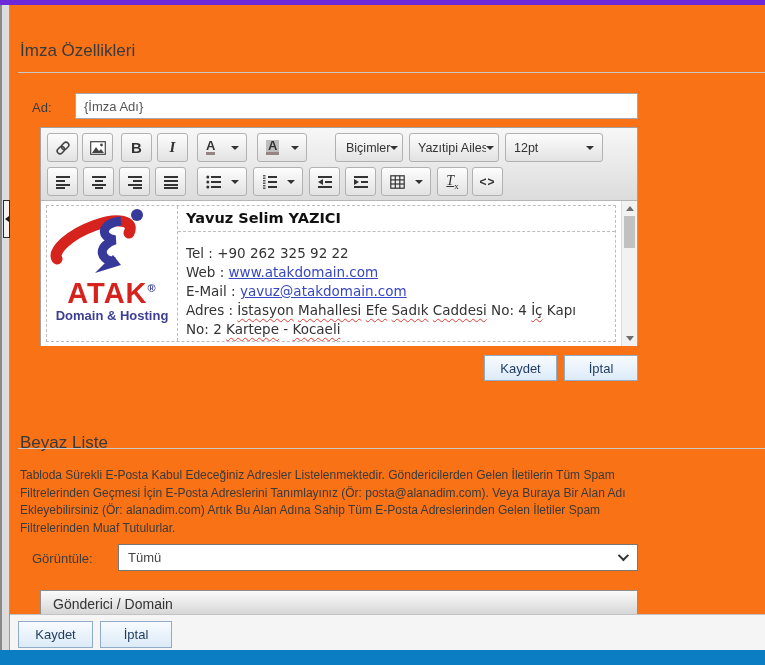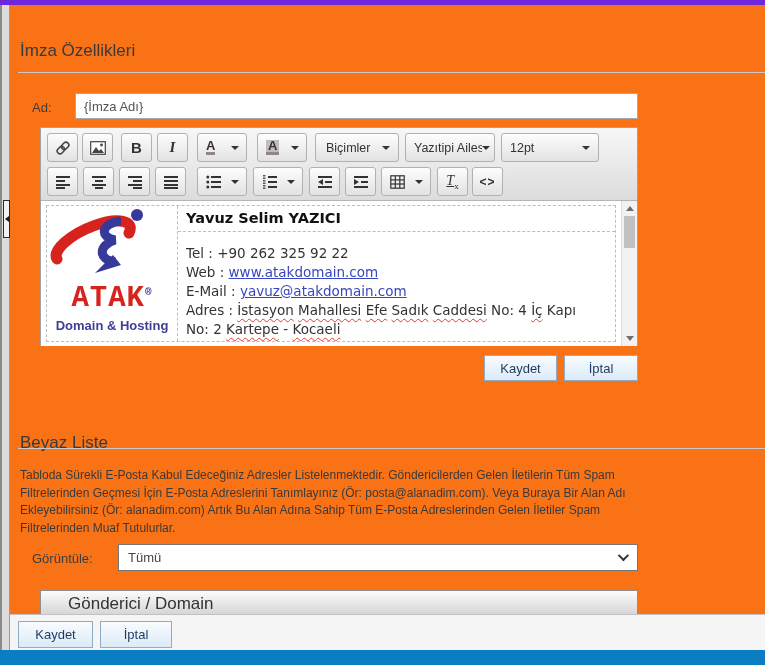--- a/index.html
+++ b/index.html
@@ -39,21 +39,21 @@
   .sig-table { position:absolute; left:5px; top:4px; right:21px; bottom:4px; border:1px dashed #bdbdbd; display:flex; }
   .sig-logo { width:131px; border-right:1px dashed #bdbdbd; padding:1px 2px; text-align:center; overflow:hidden; }
   .sig-right { flex:1; display:flex; flex-direction:column; overflow:hidden; }
   .sig-name { border-bottom:1px dashed #bdbdbd; padding:4px 8px 5px; font-weight:bold; font-size:14.5px; color:#111; font-family:"DejaVu Sans",sans-serif; }
   .sig-body { padding:12px 8px 0; font-size:13.5px; color:#333; line-height:19px; font-family:"DejaVu Sans",sans-serif; }
   .seg-plain { }
   .seg-link { color:#3847c0; text-decoration:underline; cursor:pointer; }
   .seg-wavy { text-decoration:underline; text-decoration-style:wavy; text-decoration-color:#e03c31; text-decoration-thickness:1px; text-underline-offset:3px; }
 
   
-  .atak-word { font-size:29px; font-weight:bold; color:#d6231e; letter-spacing:1px; line-height:38px; font-family:Liberation Mono, monospace; }
+  .atak-word { font-size:29px; font-weight:bold; color:#d6231e; letter-spacing:1px; line-height:30px; font-family:Liberation Sans, sans-serif; }
   .atak-reg { font-size:11px; color:#3c3f94; vertical-align:super; font-weight:bold; }
   .atak-tag { font-size:13px; font-weight:bold; color:#3c3f94; line-height:15px; }
   .atak-badge-row { display:flex; align-items:center; justify-content:center; gap:4px; margin-top:18px; }
   .icann { background:#e3201b; color:#fff; font-size:10.5px; font-weight:bold; padding:1px 5px 2px; border-radius:3px; letter-spacing:0.5px; }
   .accred { font-size:11.5px; font-weight:bold; color:#111; letter-spacing:0.6px; }
 
   
   .vscroll { position:absolute; right:0; top:0; width:16px; height:145px; background:#f2f2f2; border-left:1px solid #dcdcdc; }
   .vs-arrow { position:absolute; left:0; width:16px; height:13px; display:flex; align-items:center; justify-content:center; }
   .tri-up { width:0; height:0; border-left:4px solid transparent; border-right:4px solid transparent; border-bottom:5px solid #6e6e6e; }
@@ -61,21 +61,21 @@
   .vs-thumb { position:absolute; left:2px; top:15px; width:11px; height:32px; background:#c1c1c1; }
 
   
   .btn { position:absolute; height:26px; border:1px solid #8fabc7; background:linear-gradient(#f8fbfe,#dcebf8); color:#1e3b5f; font-size:13px; display:flex; align-items:center; justify-content:center; cursor:pointer; font-family:inherit; }
 
   .desc { position:absolute; left:20px; top:462px; width:618px; font-size:12px; line-height:17.5px; color:#3a3a3a; }
 
   .select-box { position:absolute; left:118px; top:539px; width:520px; height:27px; background:#fff; border:1px solid #767676; display:flex; align-items:center; padding:0 30px 0 9px; font-size:13px; color:#444; cursor:pointer; }
   .select-chev { position:absolute; right:11px; top:8px; width:8px; height:8px; border-right:2px solid #333; border-bottom:2px solid #333; transform:rotate(45deg) translateY(-2px); }
 
-  .tbl-header { position:absolute; left:40px; top:585px; width:598px; height:27px; background:linear-gradient(#fbfbfb,#d3d3d3); border:1px solid #8f8f8f; display:flex; align-items:center; padding-left:27px; font-size:17px; color:#333; }
+  .tbl-header { position:absolute; left:40px; top:585px; width:598px; height:27px; background:linear-gradient(#fbfbfb,#d3d3d3); border:1px solid #8f8f8f; display:flex; align-items:center; padding-left:12px; font-size:14px; color:#333; }
 
   .footer { position:absolute; left:10px; top:609px; width:755px; height:36px; background:#f5f5f6; border-top:1px solid #c2c2c2; }
   .bottom-bar { position:absolute; left:0; top:645px; width:765px; height:20px; background:#0b7dc2; }
 
   svg { display:block; }
 </style>
 </head>
 <body>
 
 <div id="app">
@@ -113,21 +113,21 @@
         <div class="tbtn w31 boldB" style="margin-left:8px;">B</div>
         <div class="tbtn w31 italI" style="margin-left:5px;">I</div>
         <div class="tbtn w50" style="margin-left:9px;">
           <span class="letterA">A</span>
           <span class="caret"></span>
         </div>
         <div class="tbtn w50" style="margin-left:10px;">
           <span class="letterA bg">A</span>
           <span class="caret"></span>
         </div>
-        <div class="tbtn ddl" style="margin-left:8px; width:84px;padding-left:10px;">
+        <div class="tbtn ddl" style="margin-left:28px; width:68px;padding-left:10px;">
           <span>Biçimler</span>
           <span class="caret"></span>
         </div>
         <div class="tbtn ddl" style="margin-left:6px; width:90px; padding-right:4px;">
           <span style="white-space:nowrap; overflow:hidden;">Yazıtipi Ailesi</span>
           <span class="caret"></span>
         </div>
         <div class="tbtn ddl" style="margin-left:6px; width:98px;">
           <span>12pt</span>
           <span class="caret"></span>

